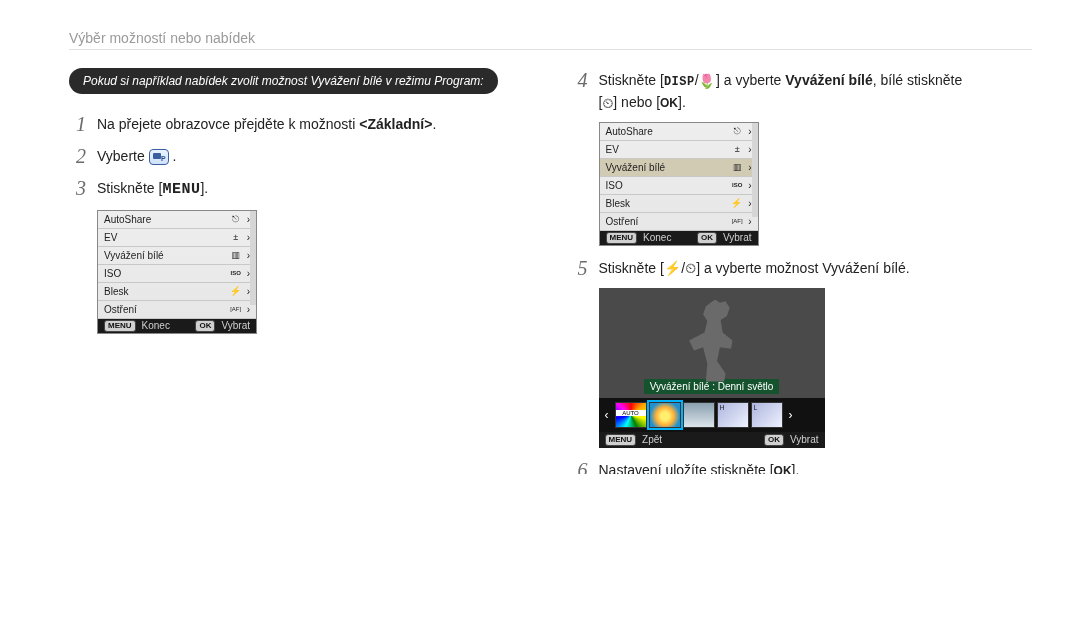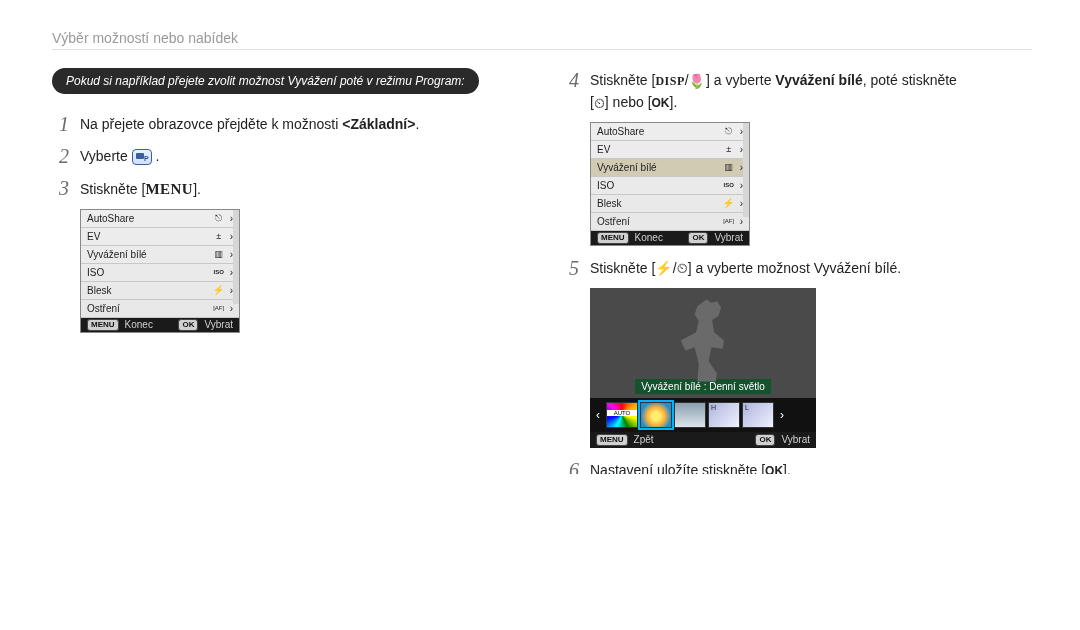--- a/index.html
+++ b/index.html
@@ -7,21 +7,21 @@
     margin: 0;
     padding: 0;
     background: #fff;
     font-family: "Segoe UI", Tahoma, sans-serif;
     color: #222;
   }
   .page {
     width: 1080px;
     height: 474px;
     position: relative;
-    padding: 30px 48px 20px 52px;
+    padding: 30px 48px 20px 69px;
   }
   .header-title {
     color: #9a9a9a;
     font-size: 14px;
     font-weight: 400;
     margin-bottom: 3px;
   }
   .divider {
     height: 1px;
     background: #e2e2e2;
@@ -135,21 +135,21 @@
   .mode-badge::before {
     content: "";
     position: absolute;
     left: 3px;
     top: 3px;
     width: 8px;
     height: 6px;
     background: #3a5f9f;
     border-radius: 1px;
   }
-  .disp { font-family: Liberation Serif, serif; font-weight: bold; letter-spacing: 0.5px; font-size: 12px; }
+  .disp { font-family: Liberation Mono, monospace; font-weight: bold; letter-spacing: 0.5px; font-size: 12px; }
   .ok { font-family: Arial, sans-serif; font-weight: bold; font-size: 12px; }
   .glyph-box {
     display:inline-block;
     vertical-align: middle;
   }
   .row-icons { display:flex; align-items:center; gap:4px; }
   .tiny-icon {
     font-size: 9px;
     width: 14px;
     text-align: center;
@@ -252,21 +252,21 @@
 </style>
 </head>
 <body>
 
 <div class="page">
   <div class="header-title">Výběr možností nebo nabídek</div>
   <div class="divider"></div>
 
   <div class="cols">
     <div class="col-left">
-      <div class="black-pill">Pokud si například přejete zvolit možnost Vyvážení poté v režimu Program:</div>
+      <div class="black-pill">Pokud si například nabídek zvolit možnost Vyvážení bílé v režimu Program:</div>
 
       <div class="step">
         <div class="step-num">1</div>
         <div class="step-text">
           <span>Na přejete obrazovce přejděte k možnosti </span><b>&lt;Základní&gt;</b><span>.</span>
         </div>
       </div>
 
       <div class="step">
         <div class="step-num">2</div>
@@ -336,21 +336,21 @@
           <span class="small-glyph">OK</span>
           <span>Vybrat</span>
         </div>
       </div>
     </div>
 
     <div class="col-right">
       <div class="step">
         <div class="step-num">4</div>
         <div class="step-text">
-          <span>Stiskněte [</span><b class="disp">DISP</b><span>/</span><span class="glyph-box">🌷</span><span>] a vyberte </span><b>Vyvážení bílé</b><span>, poté stiskněte</span><br>
+          <span>Stiskněte [</span><b class="disp">DISP</b><span>/</span><span class="glyph-box">🌷</span><span>] a vyberte </span><b>Vyvážení bílé</b><span>, bílé stiskněte</span><br>
           <span>[</span><span class="glyph-box">⏲</span><span>] nebo [</span><b class="ok">OK</b><span>].</span>
         </div>
       </div>
 
       <div class="panel">
         <div class="panel-wrap">
           <div class="panel-row">
               <span>AutoShare</span>
               <span class="row-icons">
                 <span class="tiny-icon">⎋</span>

